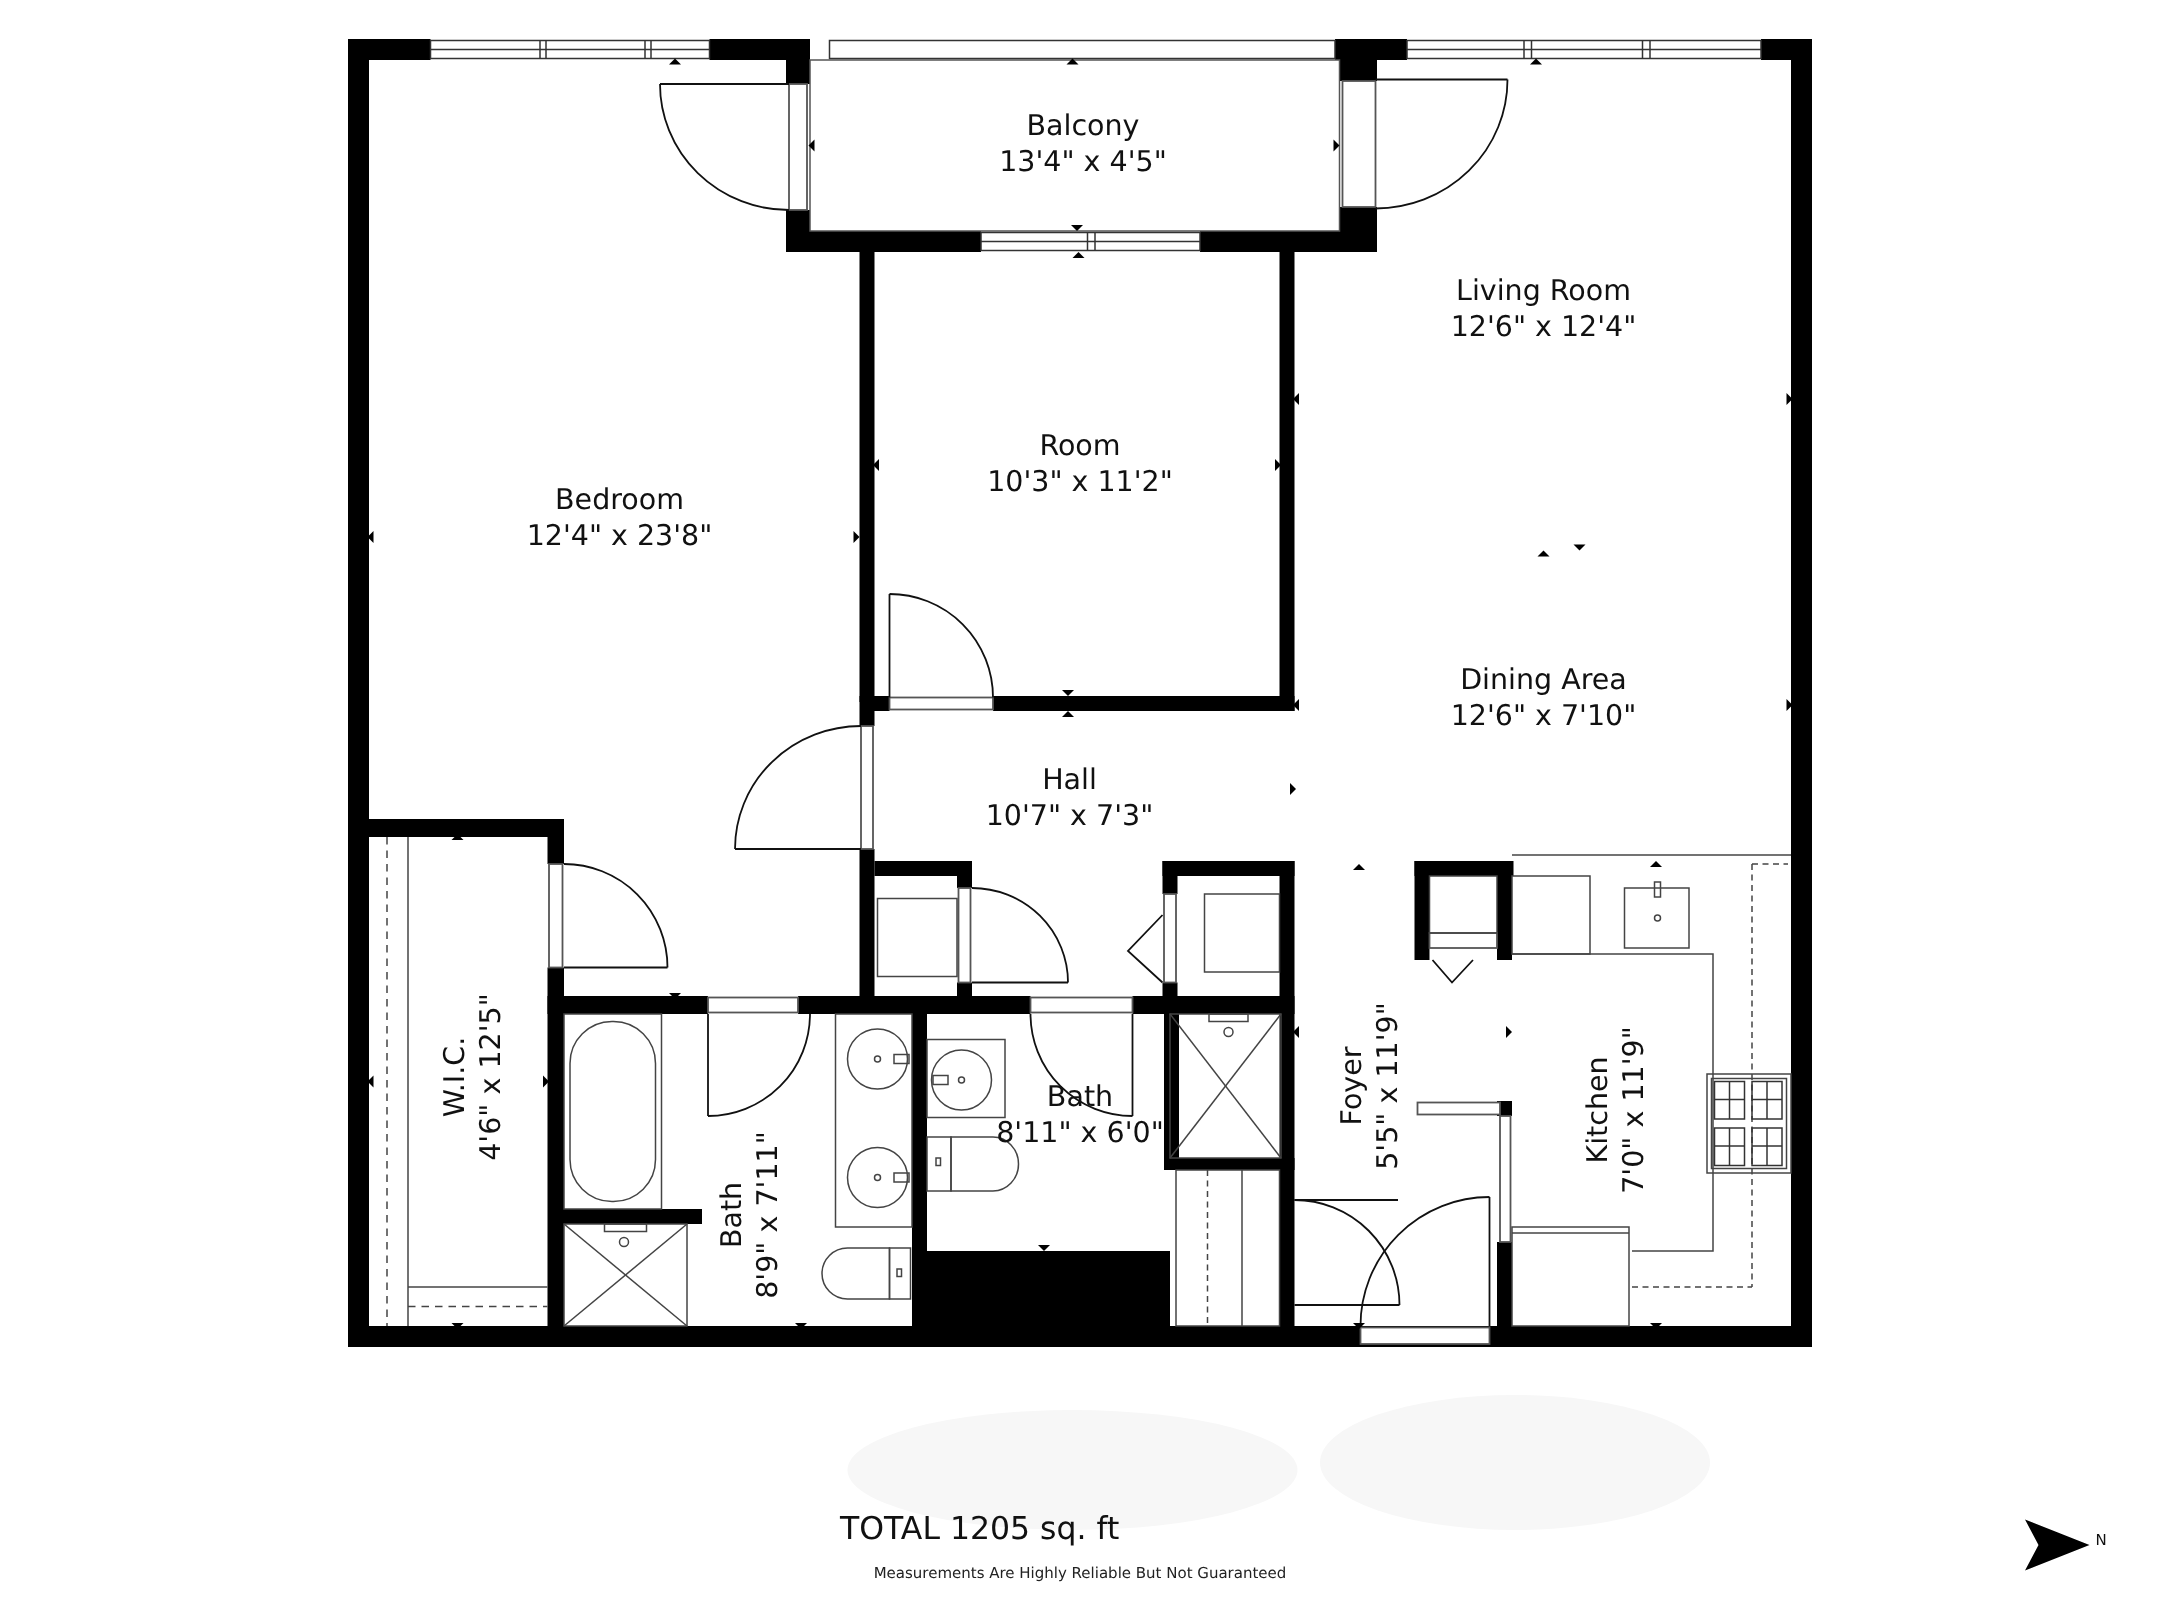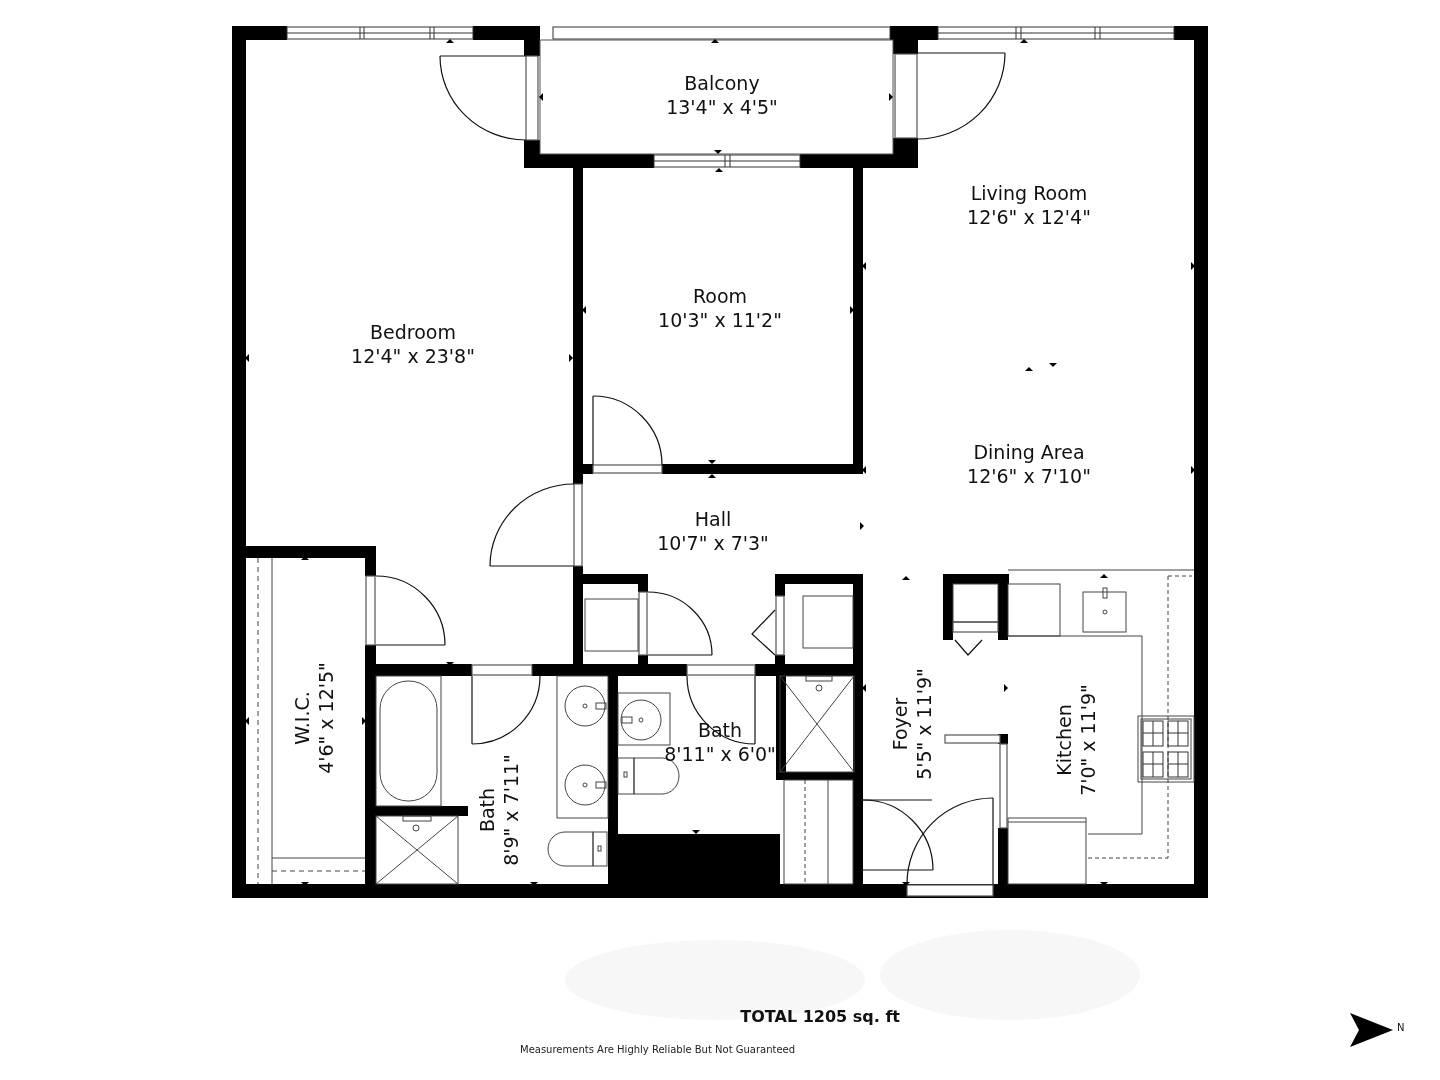--- a/index.html
+++ b/index.html
@@ -1,20 +1,20 @@
 <!DOCTYPE html>
 <html><head>
 <meta charset="utf-8">
 <style>
   html, body { margin:0; padding:0; background:#ffffff; }
   body { width:1440px; height:1080px; position:relative; overflow:hidden; font-family:"DejaVu Sans", sans-serif; }
   #plan { position:absolute; left:0; top:0; width:1440px; height:1080px; }
   .room-label { font-family:"DejaVu Sans", sans-serif; font-size:19px; fill:#111; text-anchor:middle; }
-  .footer-total { position:absolute; left:560px; top:1007px; width:340px; text-align:right; font-family:"DejaVu Sans", sans-serif; font-weight:bold; font-size:16px; color:#111; }
-  .footer-note { position:absolute; left:520px; top:1044px; width:400px; font-family:"DejaVu Sans", sans-serif; font-size:10px; color:#222; }
+  .footer-total { position:absolute; left:560px; top:1007px; width:340px; text-align:left; font-family:"DejaVu Sans", sans-serif; font-weight:normal; font-size:21px; color:#111; }
+  .footer-note { position:absolute; left:520px; top:1044px; width:400px; text-align:center; font-family:"DejaVu Sans", sans-serif; font-size:10px; color:#222; }
   .compass { position:absolute; left:1345px; top:1010px; width:70px; height:40px; }
   .compass-label { position:absolute; left:1397px; top:1022px; font-family:"DejaVu Sans", sans-serif; font-size:10px; color:#111; }
   .blob { position:absolute; border-radius:50%; background:#f7f7f7; }
 </style>
 </head>
 <body>
 
 <div class="blob" style="left:565px;top:940px;width:300px;height:80px;"></div>
 <div class="blob" style="left:880px;top:930px;width:260px;height:90px;"></div>
 

